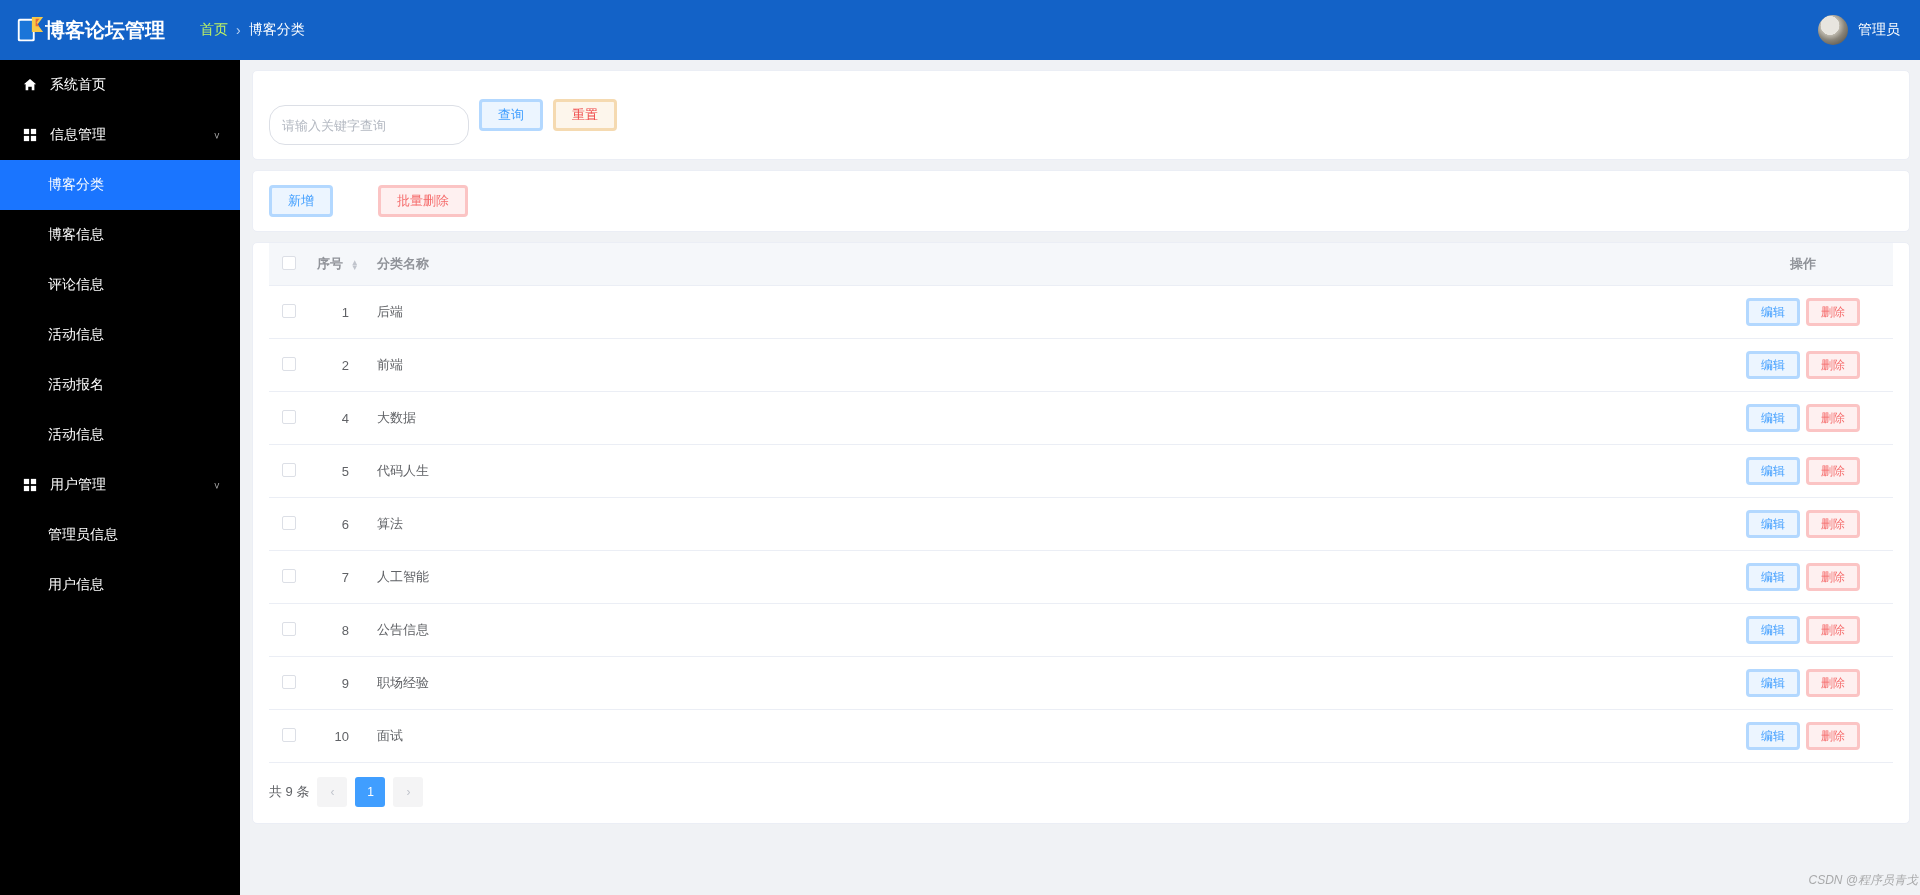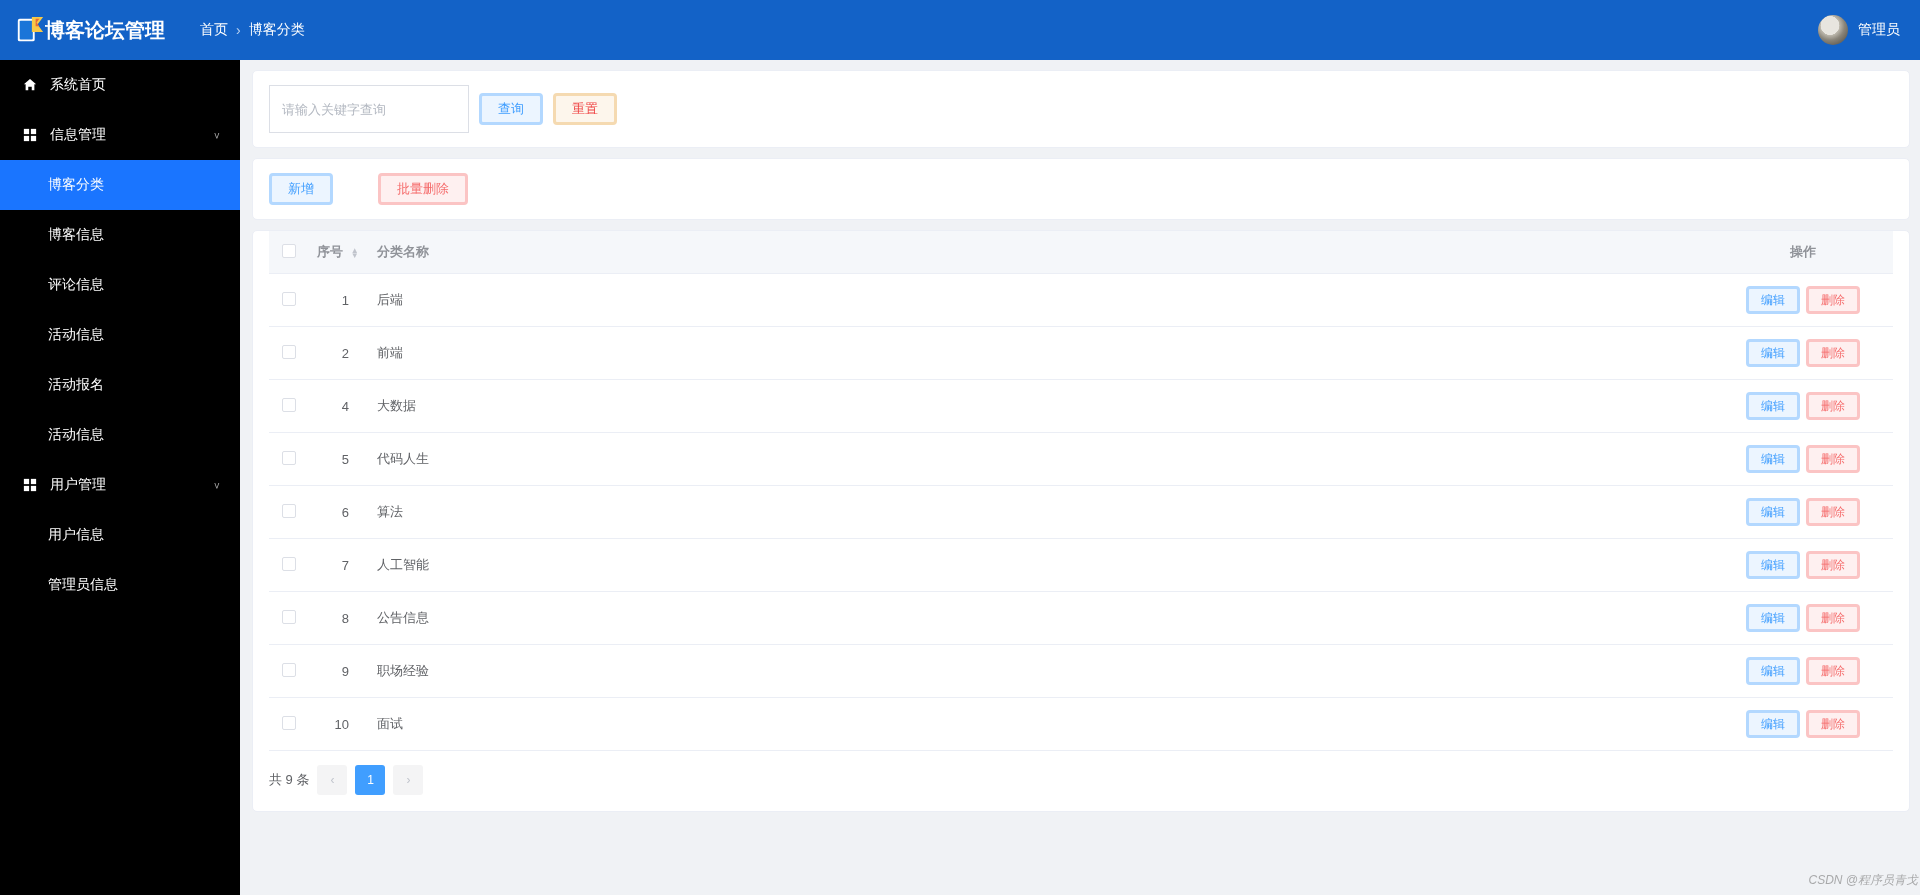--- a/index.html
+++ b/index.html
@@ -19,21 +19,21 @@
   background: #1362c7;
   display: flex;
   align-items: center;
   padding: 0 20px 0 15px;
   color: #fff;
 }
 .logo-wrap { display: flex; align-items: center; width: 185px; }
 .logo-icon { width: 30px; height: 30px; position: relative; }
 .logo-title { font-size: 20px; font-weight: 700; }
 .breadcrumb { display: flex; align-items: center; gap: 8px; font-size: 14px; }
-.breadcrumb a { color: #ffffff; cursor: pointer; }
+.breadcrumb a { color: #bef264; cursor: pointer; }
 .breadcrumb .sep { color: #b8d1f0; }
 .header .spacer { flex: 1; }
 .user-wrap { display: flex; align-items: center; gap: 10px; cursor: pointer; }
 .avatar {
   width: 30px; height: 30px; border-radius: 50%;
   background: radial-gradient(circle at 40% 35%, #e8e5df 35%, #beb9ae 36%, #8a857a 55%, #6b665c 75%);
 }
 .username { font-size: 14px; }
 
 
@@ -63,24 +63,25 @@
 .content { flex: 1; padding: 10px 10px 10px 12px; overflow: auto; }
 .card {
   background: #fff;
   border-radius: 5px;
   padding: 14px 16px;
   margin-bottom: 10px;
   border: 1px solid #ebeef5;
 }
 .toolbar-card { display: flex; gap: 10px; align-items: center; }
 .el-input {
-  width: 200px; height: 48px;
-  border: 1px solid #dcdfe6; border-radius: 0;
+  width: 200px; height: 40px;
+  border: 1px solid #dcdfe6; border-radius: 16px;
   padding: 0 12px; font-size: 13px; color: #606266;
   outline: none;
+  margin-top: 20px;
 }
 .el-input::placeholder { color: #b4b9c2; }
 .el-btn {
   height: 32px; padding: 0 16px;
   border: 3px solid #c2410c; border-radius: 4px;
   background: #fff; cursor: pointer; font-size: 13px;
   display: inline-flex; align-items: center;
 }
 .el-btn.primary-plain { color: #409eff; border-color: #b3d8ff; background: #ecf5ff; }
 .el-btn.warning-plain { color: #ef4444; border-color: #f5dab1; background: #fdf6ec; }
@@ -191,22 +192,22 @@
             <rect fill="#fff" x="1" y="1" width="6" height="6"></rect>
             <rect fill="#fff" x="9" y="1" width="6" height="6"></rect>
             <rect fill="#fff" x="1" y="9" width="6" height="6"></rect>
             <rect fill="#fff" x="9" y="9" width="6" height="6"></rect>
           </svg>
       </span>
       <span>用户管理</span>
       <span class="arrow">˄</span>
     </div>
     <div id="submenu-user">
+        <div class="submenu-item">管理员信息</div>
         <div class="submenu-item">用户信息</div>
-        <div class="submenu-item">管理员信息</div>
       </div>
   </div>
 
   <div class="content">
     <div class="card toolbar-card">
       <input class="el-input" placeholder="请输入关键字查询" style="">
       <button class="el-btn primary-plain">查询</button>
       <button class="el-btn warning-plain">重置</button>
     </div>
 

